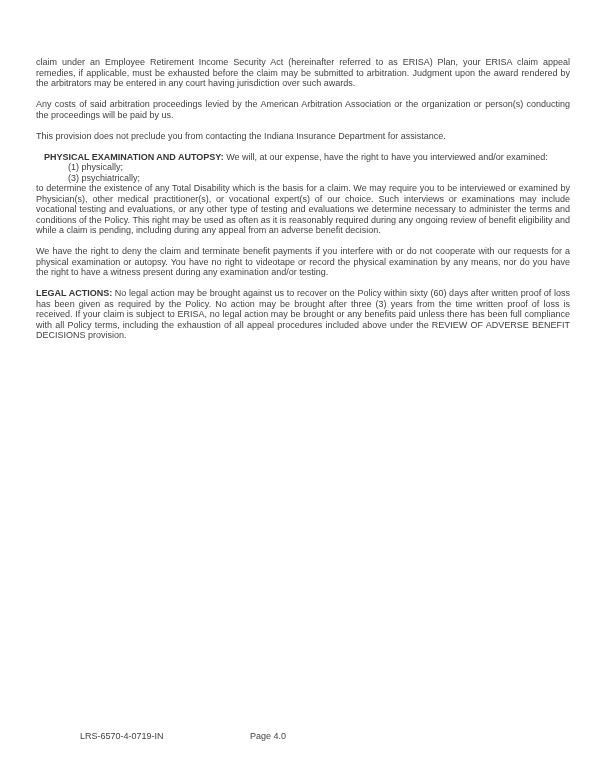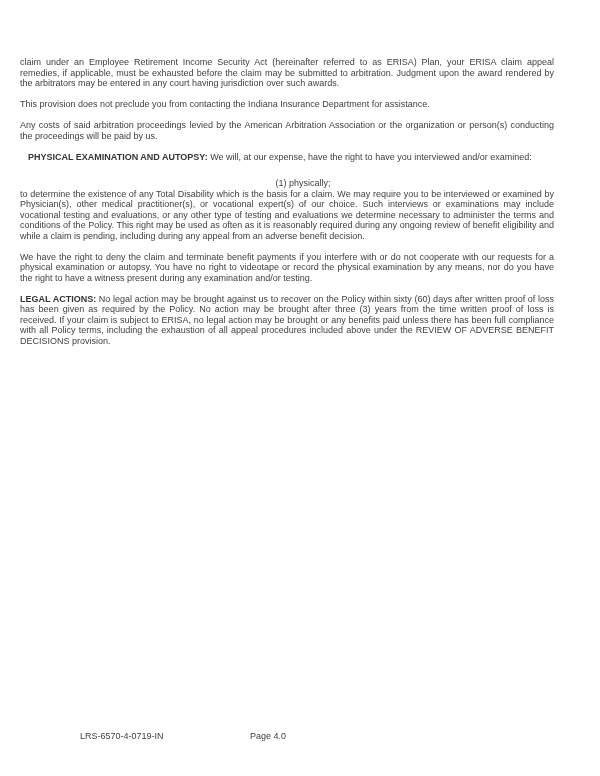--- a/index.html
+++ b/index.html
@@ -14,38 +14,38 @@
     background: #ffffff;
     font-family: "Liberation Sans", sans-serif;
     font-size: 9px;
     line-height: 10.5px;
     color: #3f3f3f;
     overflow: hidden;
   }
   .content {
     position: absolute;
     top: 57px;
-    left: 20px;
+    left: 36px;
     width: 534px;
   }
   .para {
     margin: 0 0 10.5px 0;
     text-align: justify;
   }
   .para.tight {
-    margin-bottom: 16px;
+    margin-bottom: 0;
     padding-left: 8px;
   }
   .bold-lead {
     font-weight: bold;
     color: #353535;
   }
   .list {
     margin: 0 0 0 32px;
-    text-align: center;
+    text-align: left;
   }
   .list-item {
     white-space: nowrap;
   }
   .footer {
     position: absolute;
     top: 731px;
     left: 0;
     width: 600px;
     height: 12px;
@@ -66,28 +66,29 @@
   }
 </style>
 </head>
 <body>
 
 <div class="page">
   <div class="content">
 
     <p class="para">claim under an Employee Retirement Income Security Act (hereinafter referred to as ERISA) Plan, your ERISA claim appeal remedies, if applicable, must be exhausted before the claim may be submitted to arbitration. Judgment upon the award rendered by the arbitrators may be entered in any court having jurisdiction over such awards.</p>
 
+    <p class="para">Any costs of said arbitration proceedings levied by the American Arbitration Association or the organization or person(s) conducting the proceedings will be paid by us.</p>
+
     <p class="para">This provision does not preclude you from contacting the Indiana Insurance Department for assistance.</p>
-
-    <p class="para">Any costs of said arbitration proceedings levied by the American Arbitration Association or the organization or person(s) conducting the proceedings will be paid by us.</p>
 
     <p class="para tight"><b class="bold-lead">PHYSICAL EXAMINATION AND AUTOPSY:</b> <span>We will, at our expense, have the right to have you interviewed and/or examined:</span></p>
 
     <div class="list">
       <div class="list-item">(1) physically;</div>
+      <div class="list-item">(3) psychiatrically;</div>
     </div>
 
     <p class="para">to determine the existence of any Total Disability which is the basis for a claim. We may require you to be interviewed or examined by Physician(s), other medical practitioner(s), or vocational expert(s) of our choice. Such interviews or examinations may include vocational testing and evaluations, or any other type of testing and evaluations we determine necessary to administer the terms and conditions of the Policy. This right may be used as often as it is reasonably required during any ongoing review of benefit eligibility and while a claim is pending, including during any appeal from an adverse benefit decision.</p>
 
 
     <p class="para">We have the right to deny the claim and terminate benefit payments if you interfere with or do not cooperate with our requests for a physical examination or autopsy. You have no right to videotape or record the physical examination by any means, nor do you have the right to have a witness present during any examination and/or testing.</p>
 
     <p class="para"><b class="bold-lead">LEGAL ACTIONS:</b> <span>No legal action may be brought against us to recover on the Policy within sixty (60) days after written proof of loss has been given as required by the Policy. No action may be brought after three (3) years from the time written proof of loss is received.  If your claim is subject to ERISA, no legal action may be brought or any benefits paid unless there has been full compliance with all Policy terms, including the exhaustion of all appeal procedures included above under the REVIEW OF ADVERSE BENEFIT DECISIONS provision.</span></p>
 
   </div>

